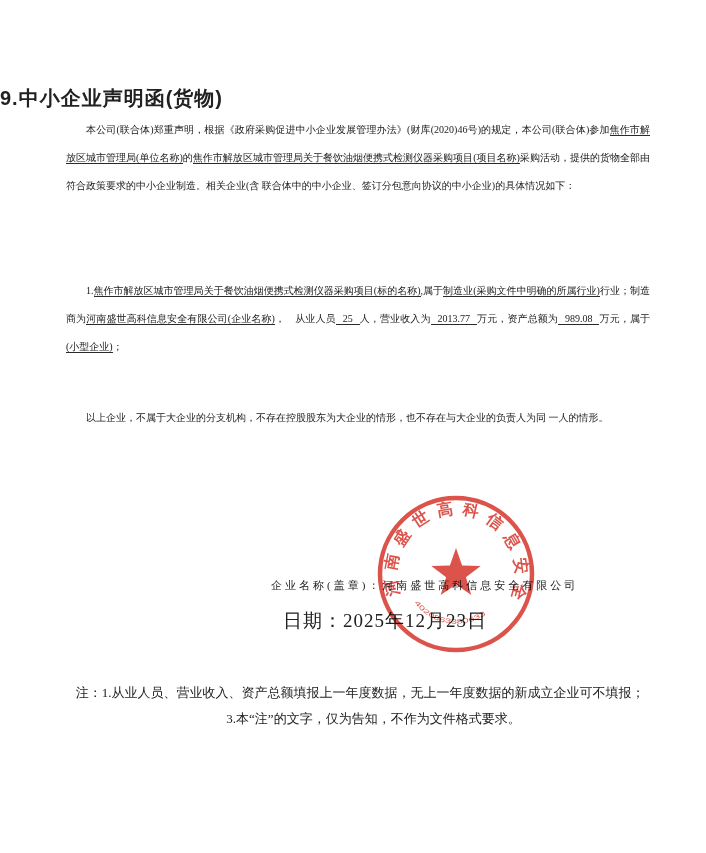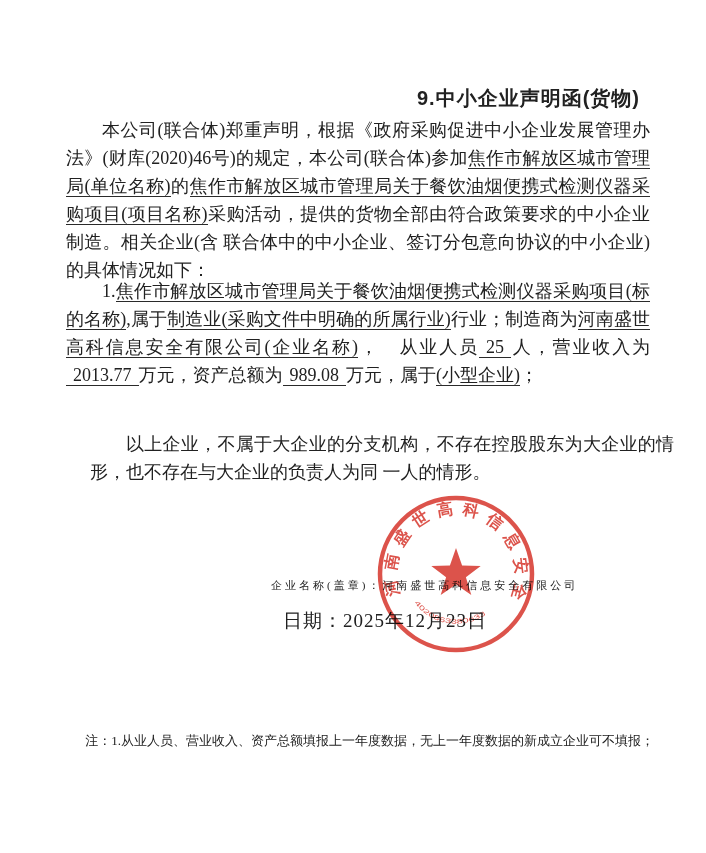--- a/index.html
+++ b/index.html
@@ -7,54 +7,54 @@
     position:relative;
     width:706px;height:853px;
     background:#ffffff;
     font-family:"Liberation Serif","DejaVu Serif",serif;
     color:#212121;
     overflow:hidden;
   }
   .title{
     position:absolute;top:83px;left:0;width:100%;
     box-sizing:border-box;padding-right:66px;
-    text-align:right;
+    text-align:left;
     font-family:"Liberation Sans","DejaVu Sans",sans-serif;
     font-weight:700;font-size:20px;line-height:30px;
     letter-spacing:1px;
   }
   .para{
     position:absolute;left:66px;width:584px;
-    font-size:18px;line-height:28px;
+    font-size:10px;line-height:28px;
     text-align:justify;
     text-indent:2em;
   }
   .p1{top:116px;}
   .p2{top:277px;}
-  .p3{top:430px;margin-left:24px;}
+  .p3{top:404px;}
   .p4{top:481px;}
   .u{border-bottom:1px solid #2a2a2a;}
   .u.num{padding:0 7px;}
   .sig-company{
     position:absolute;left:271px;top:571px;
     font-size:11px;line-height:28px;letter-spacing:3px;
     white-space:nowrap;z-index:1;
   }
   .sig-date{
     position:absolute;left:283px;top:607px;
     font-size:19px;line-height:28px;letter-spacing:1px;
     white-space:nowrap;z-index:1;
   }
   .stamp{
     position:absolute;left:374px;top:492px;width:164px;height:164px;
     z-index:2;opacity:.85;mix-blend-mode:multiply;pointer-events:none;
   }
   .notes{
     position:absolute;left:66px;top:683px;width:588px;
-    font-size:13px;line-height:19px;text-align:right;margin-top:48px;
+    font-size:13px;line-height:19px;text-align:center;
   }
   .note-row{white-space:nowrap;}
   .note-first{margin-bottom:7px;}
   .note-indent{padding-left:27px;}
 </style>
 </head>
 <body>
 
 <div class="page">
 
@@ -80,15 +80,16 @@
     <text fill="#d6352b" font-size="16" font-weight="bold" font-family="'Liberation Sans','DejaVu Sans',sans-serif">
       <textPath href="#arcTop" startOffset="0" textLength="330" lengthAdjust="spacing">河南盛世高科信息安全有限公司</textPath>
     </text>
     <text fill="#d6352b" font-size="6.5" font-family="'Liberation Sans','DejaVu Sans',sans-serif">
       <textPath href="#arcBottom" startOffset="8" textLength="80" lengthAdjust="spacingAndGlyphs">4020863380633</textPath>
     </text>
   </svg>
 
   <div class="notes">
     <div class="note-row note-first"><span>注：</span><span>1.从业人员、营业收入、资产总额填报上一年度数据，无上一年度数据的新成立企业可不填报；</span></div>
+    <div class="note-row note-indent"><span>3.本“注”的文字，仅为告知，不作为文件格式要求。</span></div>
   </div>
 
 </div>
 
 </body></html>

